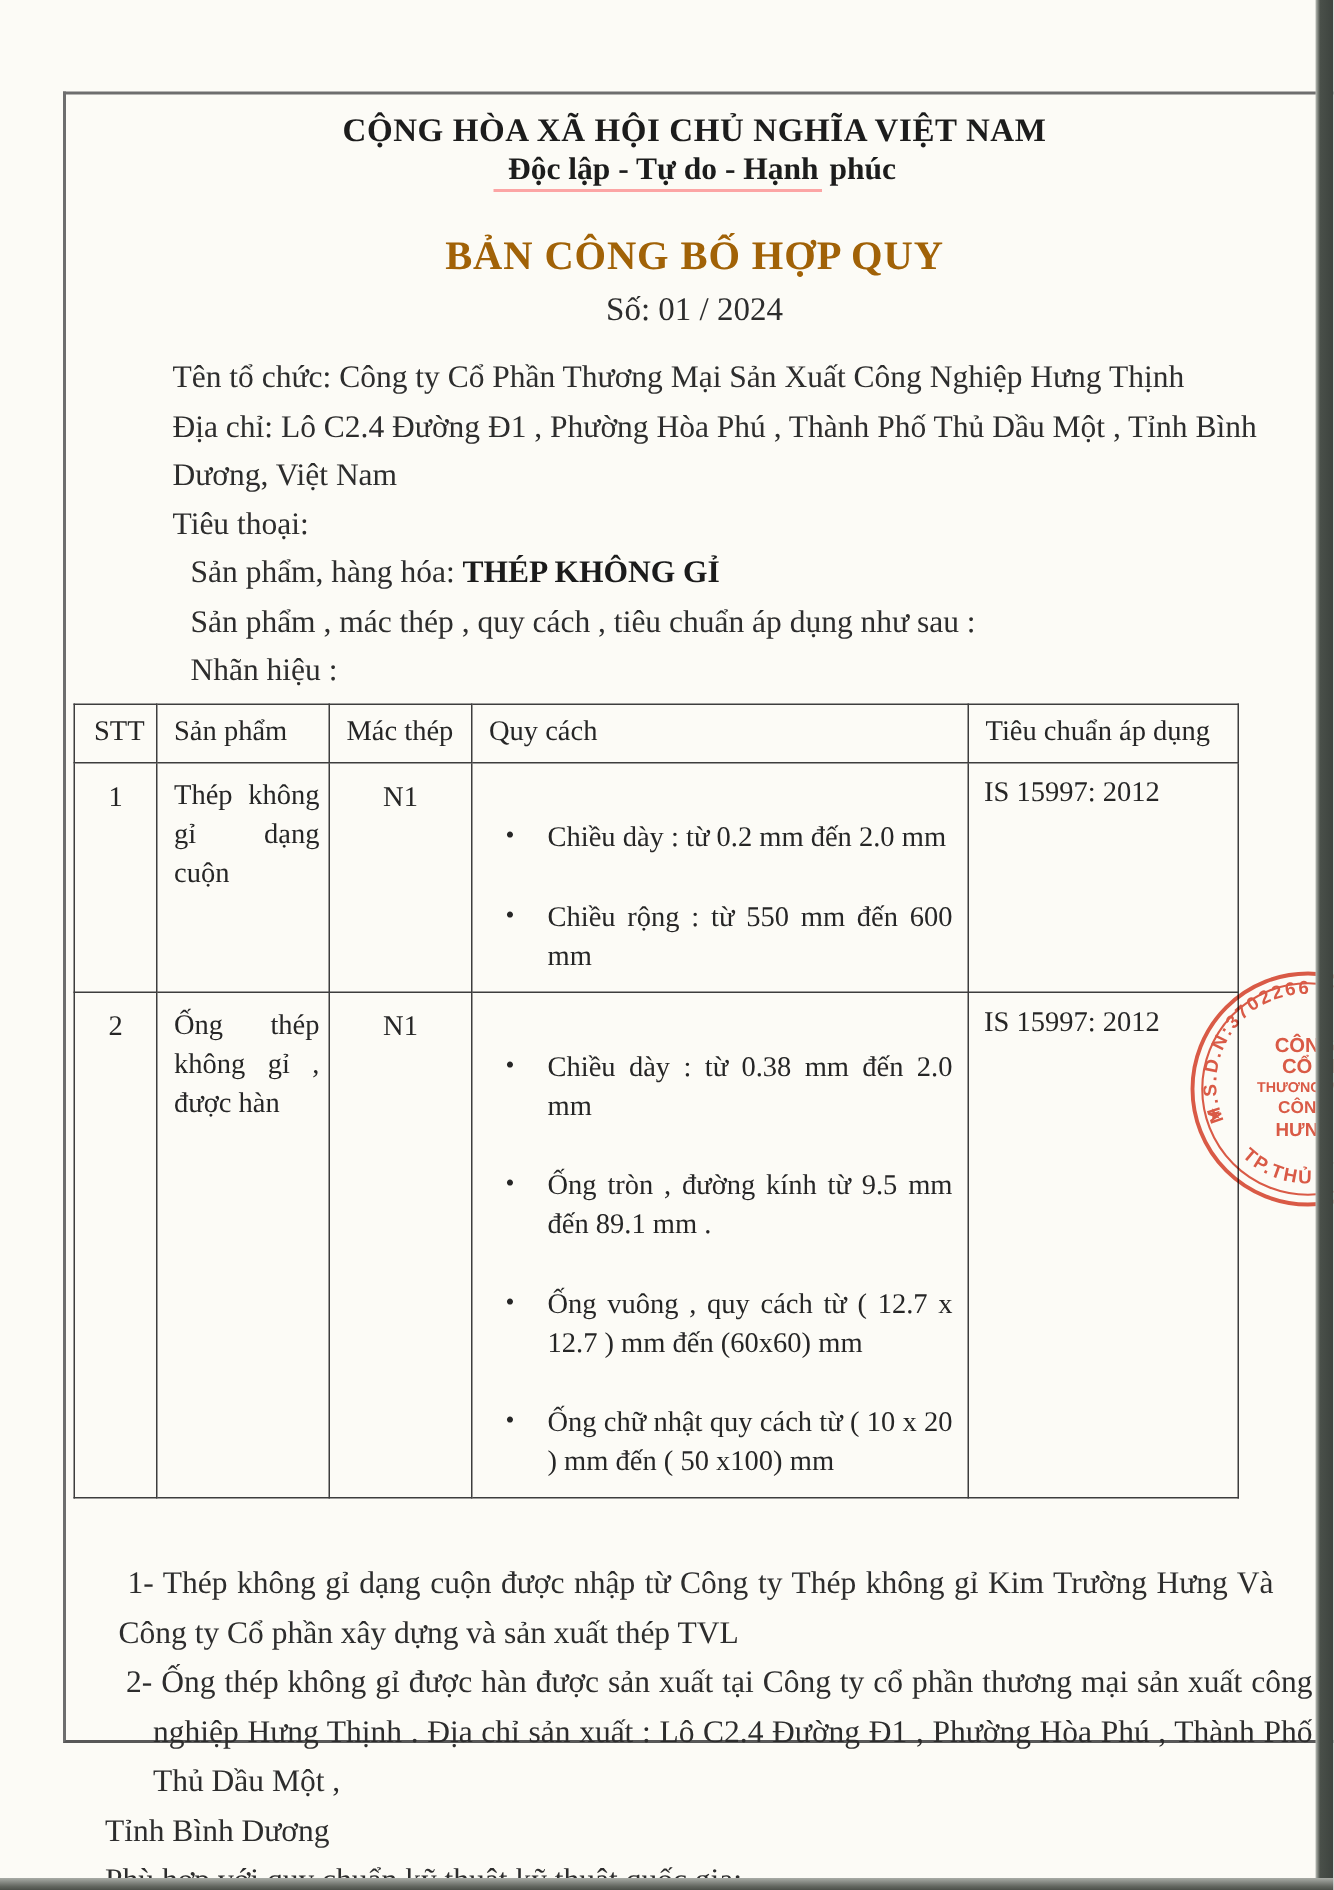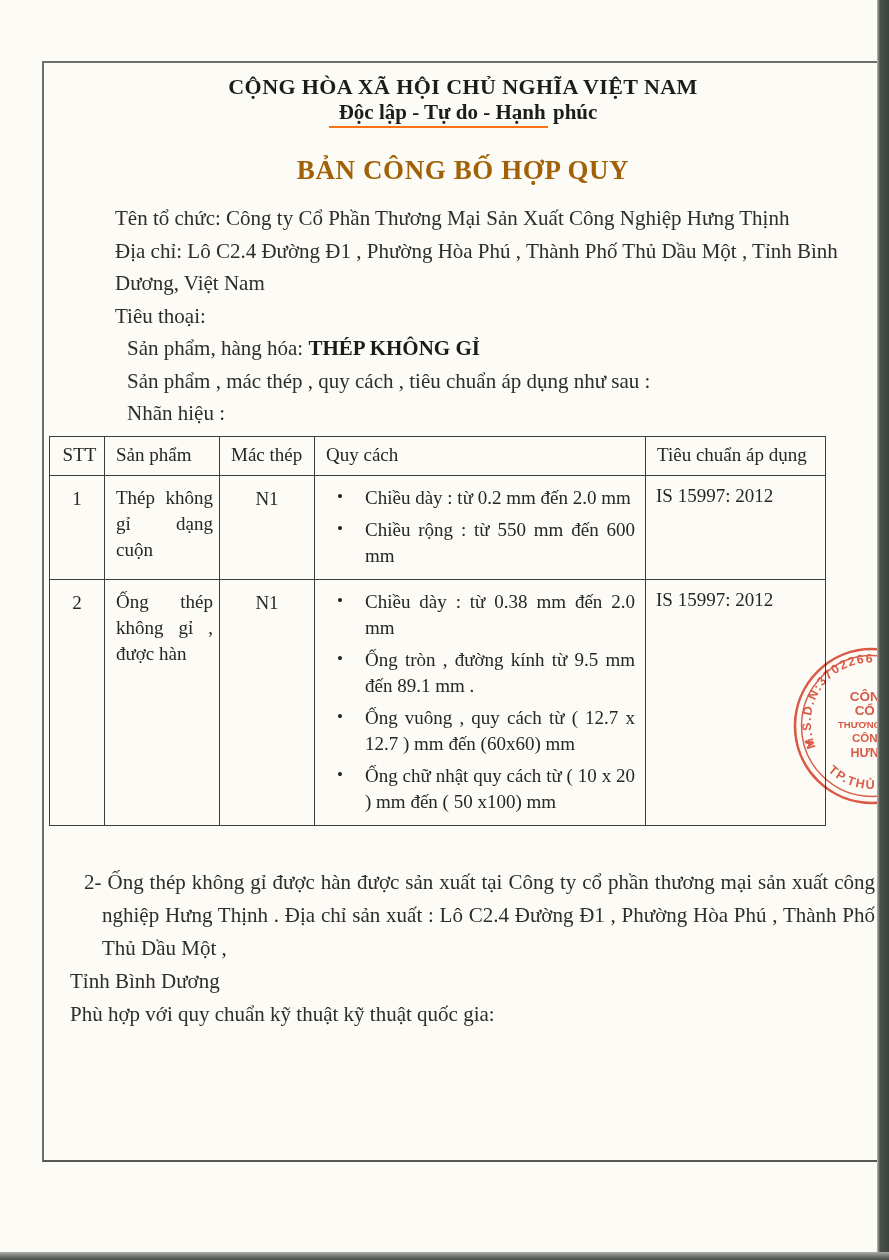--- a/index.html
+++ b/index.html
@@ -25,21 +25,21 @@
   .frame {
     position:absolute; left:42px; top:61px; width:858px; height:1101px;
     border:2px solid #6e6e6e; border-bottom-color:#585858;
     padding:11px 16px 0 0;
   }
   
   .nat-title { text-align:center; font-weight:bold; color:#1c1c1c;
     font-size:22px; line-height:25px; letter-spacing:.4px; }
   .motto { text-align:center; font-weight:bold; color:#1c1c1c;
     font-size:21px; line-height:24px; margin-top:1px; }
-  .motto .u { border-bottom:2px solid #f97316; padding:0 2px 2px 10px; }
+  .motto .u { border-bottom:2px solid #fca5a5; padding:0 2px 2px 10px; }
   .doc-title { text-align:center; font-weight:bold; color:#a16207;
     font-size:27px; line-height:31px; margin-top:31px; letter-spacing:.6px; }
   .doc-num { text-align:center; font-size:22px; line-height:26px; margin-top:7px; }
   
   .info { margin:16px 38px 0 71px; font-size:21px; line-height:32.5px; }
   .info p { margin:0; }
   .info .ind { padding-left:12px; }
   .b { font-weight:bold; color:#1b1b1b; }
   
   table.spec {
@@ -51,21 +51,21 @@
   table.spec td { border:1.2px solid #3d3d3d; vertical-align:top; }
   tr.hd { height:39px; }
   tr.hd td { vertical-align:middle; padding:2px 6px 4px 11px; }
   td.c-stt { text-align:center; padding-top:10px !important; }
   tr.hd td.c-stt { padding-top:2px !important; }
   td.c-sp { padding:9px 6px 4px 11px; text-align:justify; }
   td.c-mt { text-align:center; padding-top:10px; }
   td.c-ts { padding:9px 6px 4px 10px; }
   td.c-qc { padding:9px 10px 4px 20px; }
   .qc-list { list-style:none; }
-  .qc-item { display:flex; margin-bottom:7px; }
+  .qc-item { display:flex; margin-bottom:7px;margin-top:28px; }
   .qc-dot { width:30px; flex:0 0 30px; text-align:left; padding-left:2px; }
   .qc-dot::before { content:"•"; font-size:17px; }
   .qc-text { flex:1; text-align:justify; line-height:25.5px; }
   td.c-sp, td.c-mt, td.c-stt { line-height:26px; }
   
   .notes { margin:40px 7px 0 35px; font-size:21px; line-height:33px; }
   .notes p { margin:0; }
   .note-1 { text-indent:6px; text-align:justify; padding-right:26px; }
   .note-2 { padding-left:23px; text-indent:-18px; text-align:justify; }
   .note-tail, .note-intro { margin-left:-9px !important; }
@@ -80,20 +80,21 @@
 <body>
 
 <div class="page">
 
   <div class="frame">
 
     <div class="nat-title">CỘNG HÒA XÃ HỘI CHỦ NGHĨA VIỆT NAM</div>
     <div class="motto"><span class="u">Độc lập - Tự do - Hạnh</span><span> phúc</span></div>
 
     <div class="doc-title">BẢN CÔNG BỐ HỢP QUY</div>
+    <div class="doc-num">Số: 01 / 2024</div>
 
     <div class="info">
       <p>Tên tổ chức: Công ty Cổ Phần Thương Mại Sản Xuất Công Nghiệp Hưng Thịnh</p>
       <p>Địa chỉ: Lô C2.4 Đường Đ1 , Phường Hòa Phú , Thành Phố Thủ Dầu Một , Tỉnh Bình Dương, Việt Nam</p>
       <p>Tiêu thoại:</p>
       <p class="ind"><span>Sản phẩm, hàng hóa: </span><span class="b">THÉP KHÔNG GỈ</span></p>
       <p class="ind">Sản phẩm , mác thép , quy cách , tiêu chuẩn áp dụng như sau :</p>
       <p class="ind">Nhãn hiệu :</p>
     </div>
 
@@ -156,20 +157,21 @@
               <span class="qc-text">Ống chữ nhật quy cách từ ( 10 x 20 ) mm đến ( 50 x100) mm</span>
             </li>
           </ul>
         </td>
         <td class="c-ts">IS 15997: 2012</td>
       </tr>
     </tbody>
       </table>
 
     <div class="notes">
+      <p class="note-1">1-  Thép không gỉ dạng cuộn được nhập từ Công ty Thép không gỉ Kim Trường Hưng Và Công ty Cổ phần xây dựng và sản xuất thép TVL</p>
       <p class="note-2">2-  Ống thép không gỉ được hàn được sản xuất tại Công ty cổ phần thương mại sản xuất công nghiệp Hưng Thịnh . Địa chỉ sản xuất : Lô C2.4 Đường Đ1 , Phường Hòa Phú , Thành Phố Thủ Dầu Một ,</p>
       <p class="note-tail">Tỉnh Bình Dương</p>
       <p class="note-intro">Phù hợp với quy chuẩn kỹ thuật kỹ thuật quốc gia:</p>
     </div>
   </div>
 
   <svg class="stamp" viewBox="-86 -86 172 172" aria-hidden="true">
     <defs>
       <path id="arcTop" d="M -56,21 A 60,60 0 1 1 57,-18" fill="none"></path>
       <path id="arcBottom" d="M -44,45 A 63,63 0 0 0 44,45" fill="none"></path>

